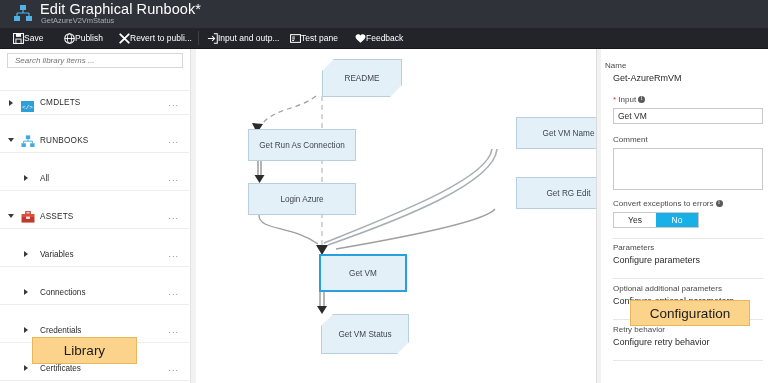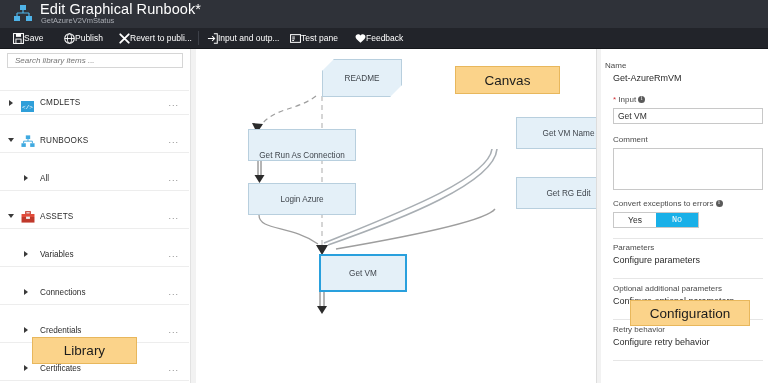--- a/index.html
+++ b/index.html
@@ -168,21 +168,21 @@
   }
   .toggle {
     position: absolute; display: flex; height: 16px;
     border: 1px solid #c8c8c8; box-sizing: border-box;
   }
   .toggle div {
     width: 42px; display: flex; align-items: center; justify-content: center;
     font-size: 8.5px; cursor: pointer;
   }
   .toggle .off { background: #ffffff; color: #2b2b2b; }
-  .toggle .on  { background: #19b0e8; color: #ffffff; font-family: Liberation Mono, monospace; }
+  .toggle .on  { background: #19b0e8; color: #ffffff; }
 
   
   .callout {
     position: absolute;
     background: #fbd38a;
     border: 1px solid #e8b75c;
     display: flex; align-items: center; justify-content: center;
     font-size: 13.5px; color: #1c1c1c;
     box-sizing: border-box;
     z-index: 30;
@@ -392,40 +392,44 @@
       <line x1="124" y1="243" x2="124" y2="258" stroke="#6a6a6a" stroke-width="1"></line>
       <line x1="128" y1="243" x2="128" y2="258" stroke="#6a6a6a" stroke-width="1"></line>
       <polygon points="121,257 131,257 126,265" fill="#2b2b2b"></polygon>
     </svg>
 
     <div class="node clipped" style="left:86px; top:10px; width:80px; height:38px;">
       <div class="clip-body"></div>
       <span class="clip-label">README</span>
     </div>
 
-    <div class="node" style="left:12px; top:80px; width:108px; height:32px;align-items:flex-end;">
+    <div class="node" style="left:12px; top:80px; width:108px; height:32px;">
       <span>Get Run As Connection</span>
     </div>
 
     <div class="node" style="left:12px; top:134px; width:108px; height:32px;">
       <span>Login Azure</span>
     </div>
 
     <div class="node" style="left:280px; top:68px; width:105px; height:32px;">
       <span>Get VM Name</span>
     </div>
 
     <div class="node" style="left:280px; top:128px; width:105px; height:32px;">
       <span>Get RG Edit</span>
     </div>
 
     <div class="node selected" style="left:83px; top:205px; width:88px; height:38px;">
       <span>Get VM</span>
     </div>
 
+    <div class="node clipped" style="left:85px; top:265px; width:88px; height:40px;">
+      <div class="clip-body"></div>
+      <span class="clip-label">Get VM Status</span>
+    </div>
 
   </div>
 
   <div class="config">
 
     <div class="cfg-label" style="left:4px; top:12px;">Name</div>
     <div class="cfg-value" style="left:12px; top:24px;">Get-AzureRmVM</div>
 
     <div style="position:absolute; left:12px; top:46px; font-size:8px; color:#4a4a4a; white-space:nowrap;">
       <span class="req-star">*</span>
@@ -458,23 +462,20 @@
     <div class="cfg-label" style="left:12px; top:235px;">Optional additional parameters</div>
     <div class="cfg-value" style="left:12px; top:247px;">Configure optional parameters</div>
 
     <div class="cfg-rule" style="left:12px; top:270px; width:150px;"></div>
     <div class="cfg-label" style="left:12px; top:276px;">Retry behavior</div>
     <div class="cfg-value" style="left:12px; top:288px;">Configure retry behavior</div>
 
     <div class="cfg-rule" style="left:12px; top:311px; width:150px;"></div>
   </div>
 
-  <div class="callout" style="left:455px; top:66px; width:105px; height:28px;">
-    <span>Canvas</span>
-  </div>
 
   <div class="callout" style="left:630px; top:300px; width:120px; height:26px;">
     <span>Configuration</span>
   </div>
 
   <div class="callout" style="left:32px; top:337px; width:105px; height:27px;">
     <span>Library</span>
   </div>
 
 </div>

